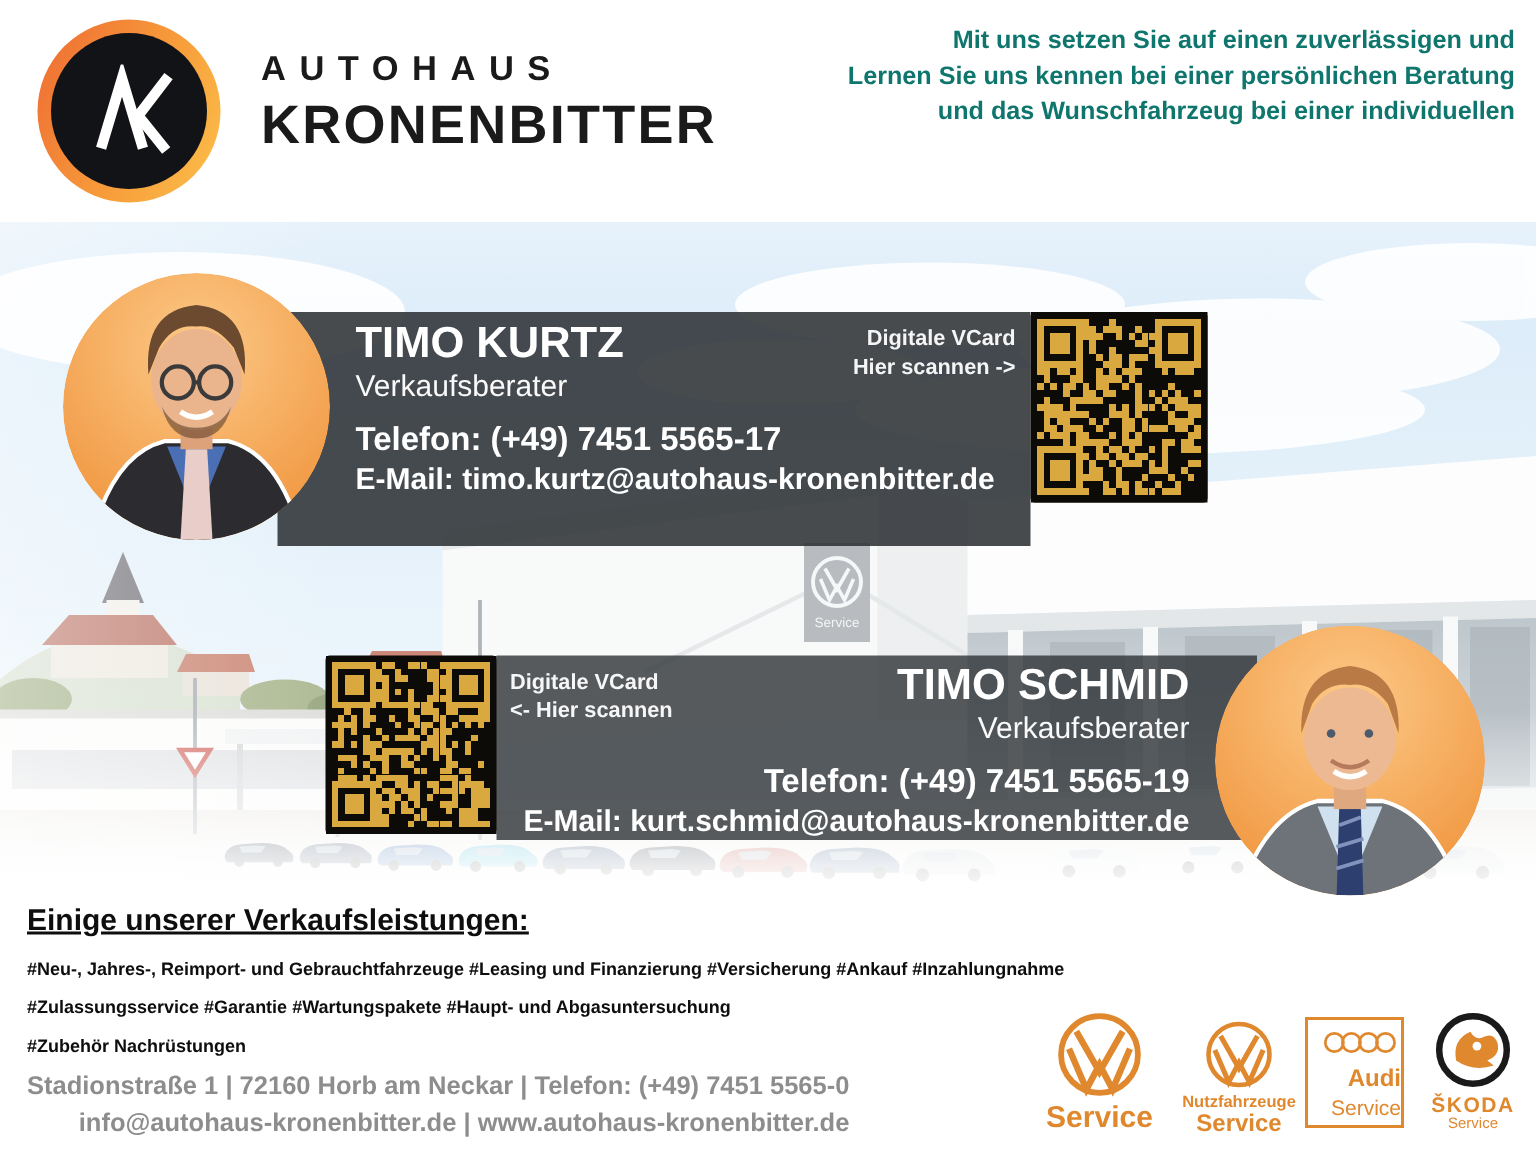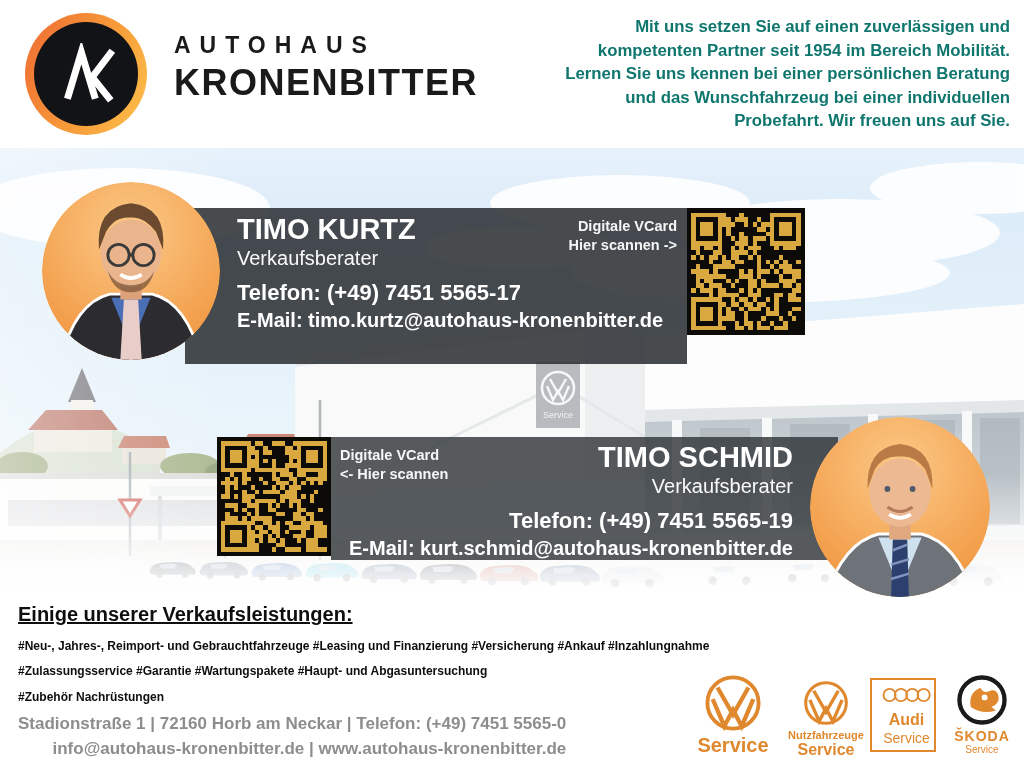--- a/index.html
+++ b/index.html
@@ -59,21 +59,21 @@
   
   .brands{left:694px;top:672px;width:324px;height:92px;}
   .bl{position:absolute;text-align:center;color:#e0882e;}
   .bl svg{display:block;margin:0 auto;}
   .bl-vw1{left:0;top:2px;width:78px;}
   .bl-vw1 .bl-label{font-size:20px;font-weight:bold;margin-top:2px;}
   .bl-vw2{left:92px;top:8px;width:80px;}
   .bl-vw2 .bl-sub{font-size:11px;font-weight:bold;margin-top:3px;}
   .bl-vw2 .bl-label{font-size:16px;font-weight:bold;}
   .bl-audi{left:176px;top:6px;width:66px;height:74px;border:2px solid #e0882e;
-    box-sizing:border-box;text-align:center;padding:7px 0 0 7px;}
+    box-sizing:border-box;text-align:right;padding:7px 0 0 7px;}
   .bl-audi .bl-title{font-size:16px;font-weight:bold;margin-top:8px;}
   .bl-audi .bl-label{font-size:14px;margin-top:1px;}
   .bl-skoda{left:252px;top:2px;width:72px;}
   .bl-skoda .bl-title{font-size:14px;font-weight:bold;letter-spacing:1px;margin-top:2px;}
   .bl-skoda .bl-label{font-size:10px;}
 </style>
 </head>
 <body>
 
 <div id="page">
@@ -85,24 +85,22 @@
         <polyline points="84,10 58,44 82,74" fill="none" stroke="#fff" stroke-width="9"></polyline>
       </svg>
     </div>
   </div>
   <div class="abs brand">
     <div class="brand-top">AUTOHAUS</div>
     <div class="brand-name">KRONENBITTER</div>
   </div>
   <div class="abs intro">
     <div>Mit uns setzen Sie auf einen zuverlässigen und</div>
-    <div>kompetenten Partner seit 1954 im Bereich Mobilität.</div>
     <div>Lernen Sie uns kennen bei einer persönlichen Beratung</div>
     <div>und das Wunschfahrzeug bei einer individuellen</div>
-    <div>Probefahrt. Wir freuen uns auf Sie.</div>
   </div>
 
   <div class="abs photo">
     <svg width="1024" height="452" viewBox="0 0 1024 452">
       <defs>
         <linearGradient id="sky" x1="0" y1="0" x2="0" y2="1">
           <stop offset="0" stop-color="#cfe5f7"></stop>
             <stop offset="0.6" stop-color="#e4f1fa"></stop>
           <stop offset="1" stop-color="#f4f9fd"></stop>
         </linearGradient>

